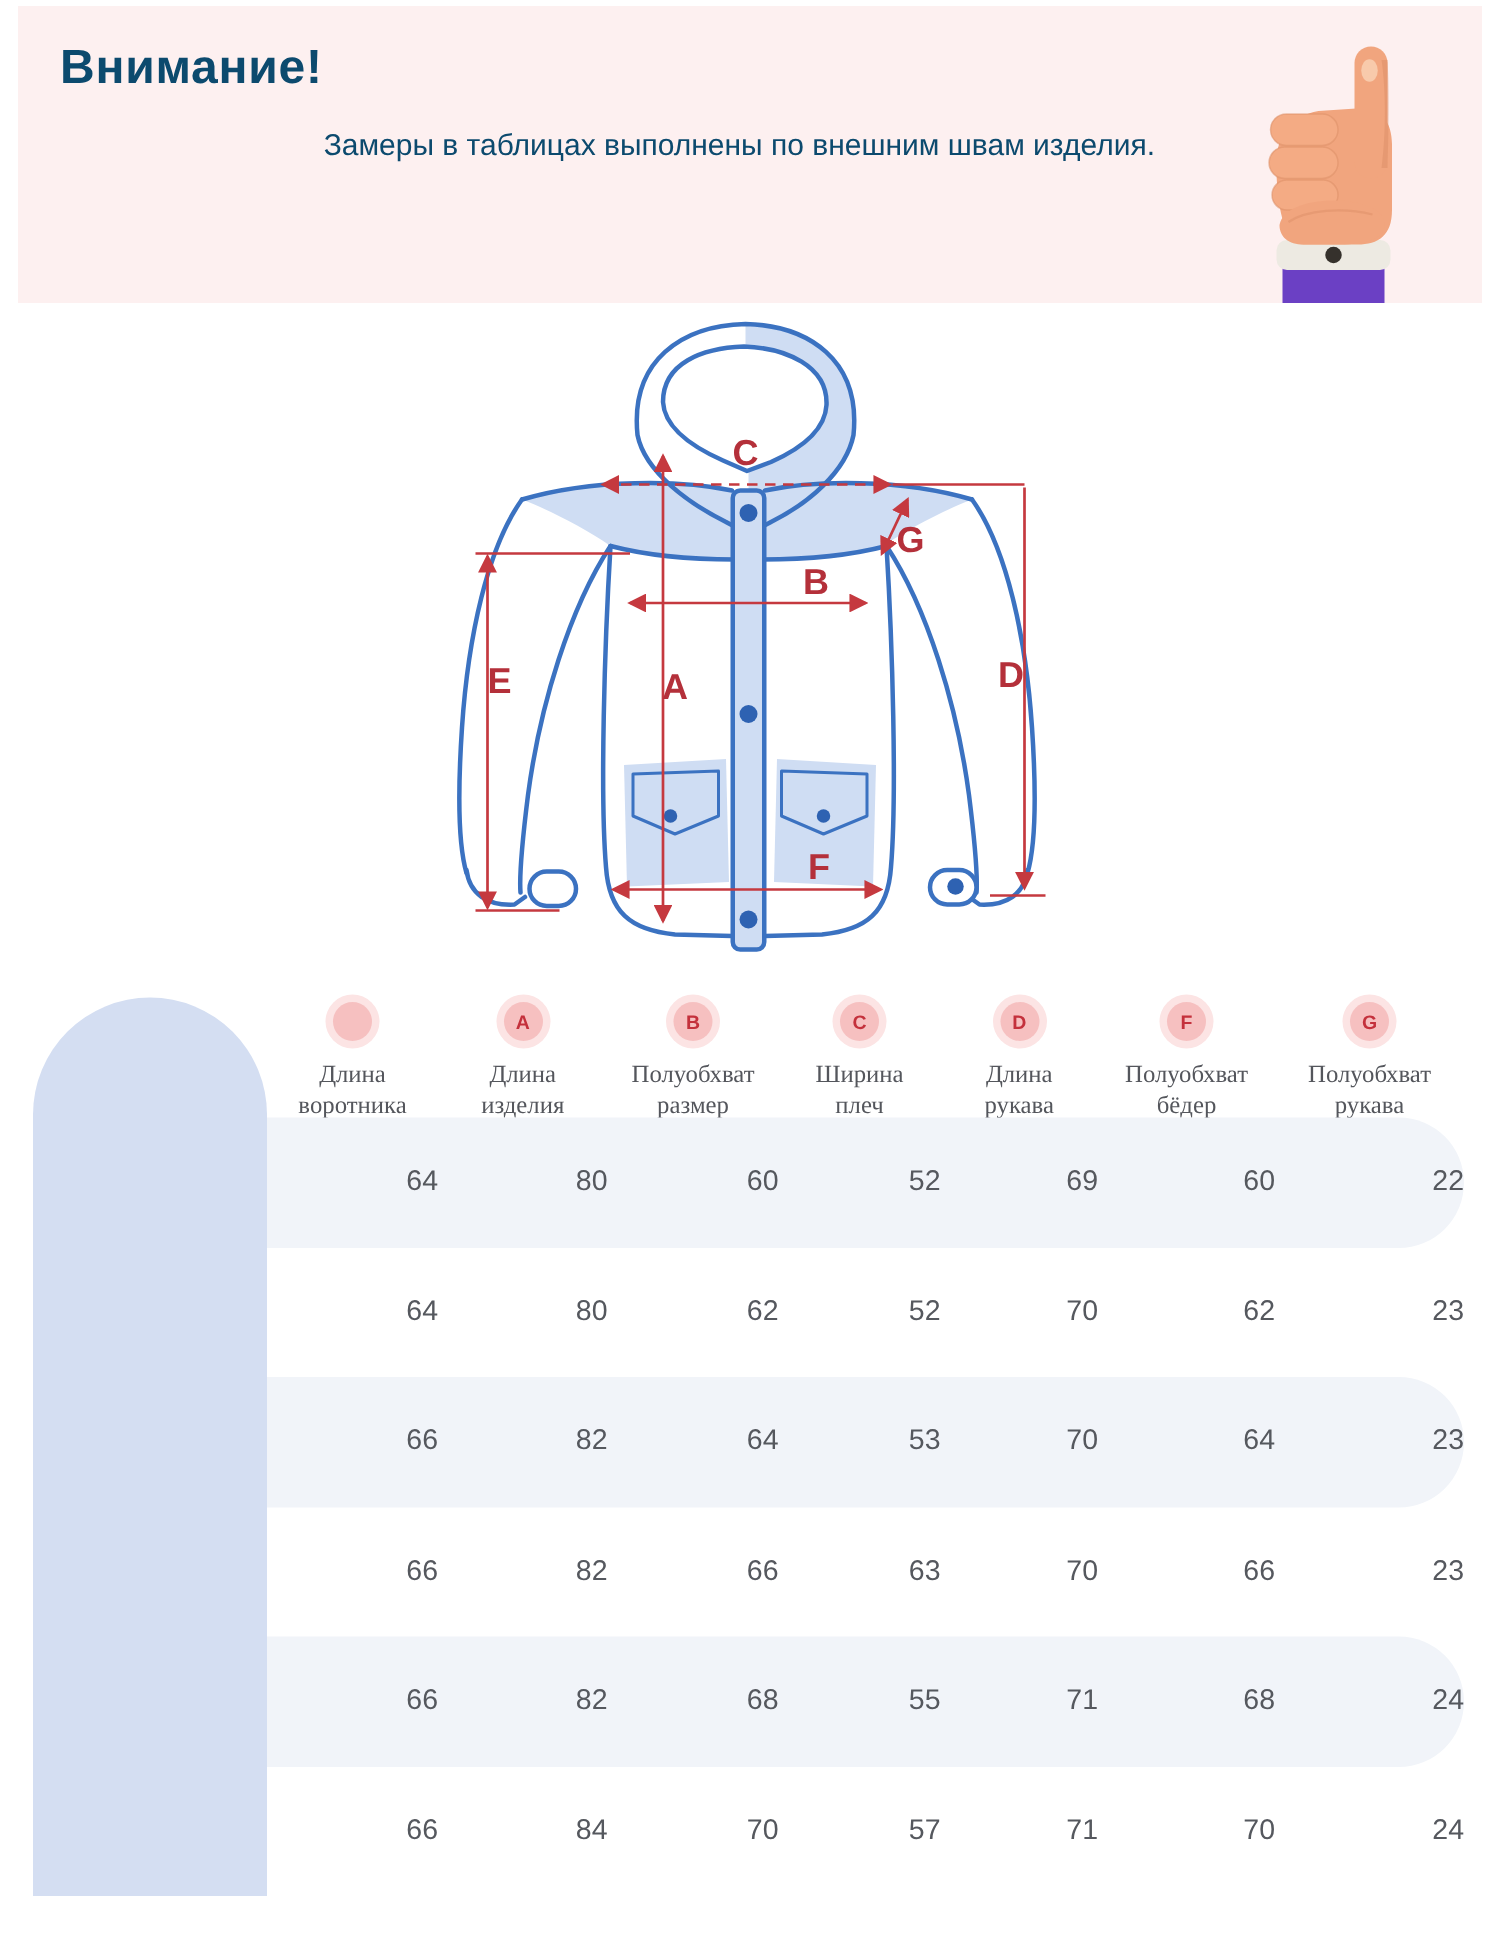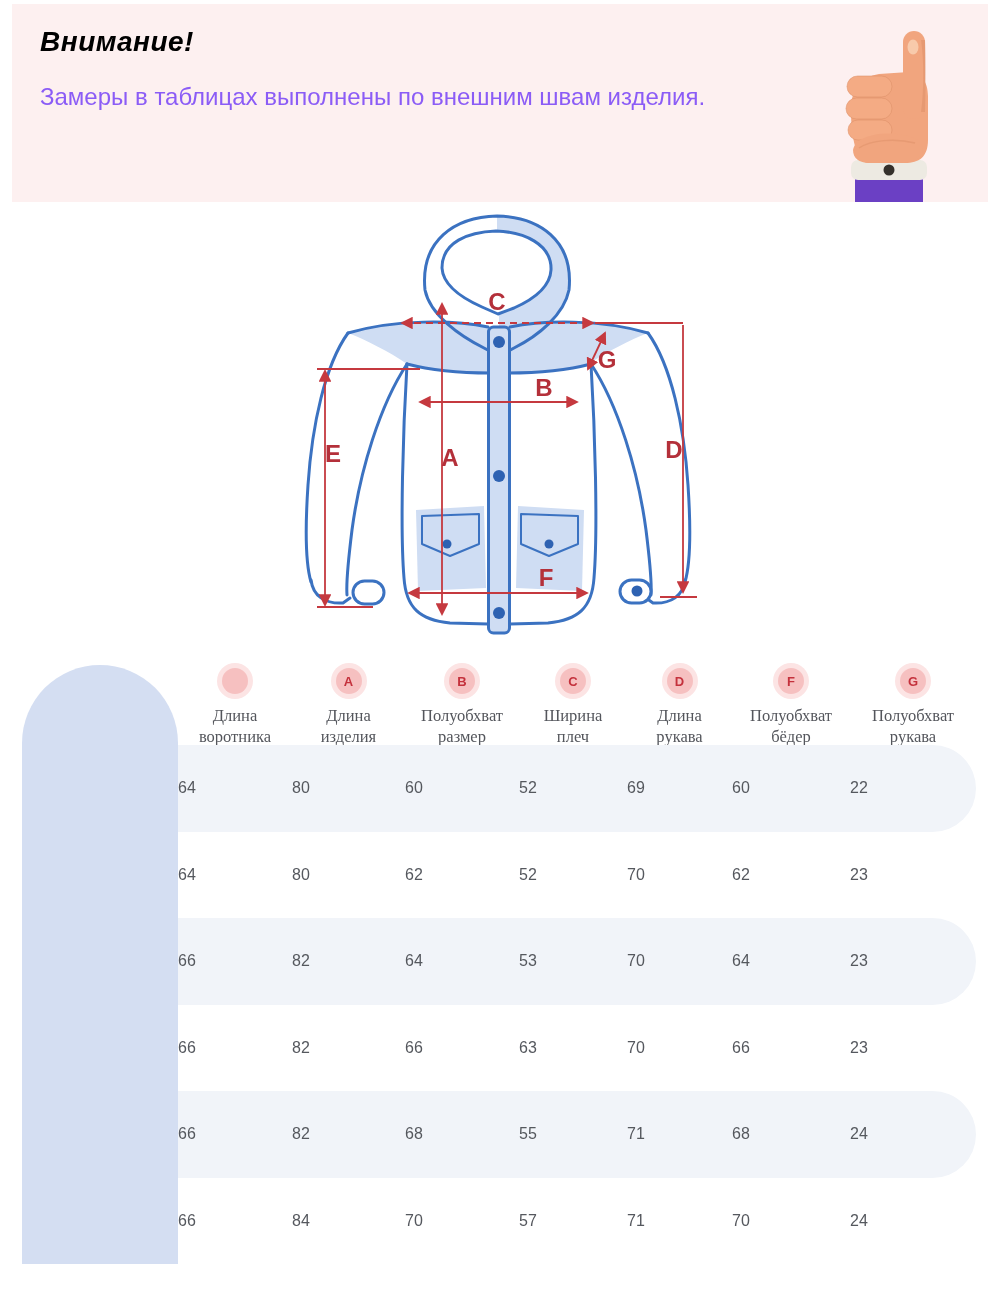--- a/index.html
+++ b/index.html
@@ -8,25 +8,25 @@
     width:1000px; height:1300px; position:relative; overflow:hidden;
     font-family:"Liberation Sans","DejaVu Sans",sans-serif;
   }
   
   .notice {
     position:absolute; left:12px; top:4px; width:976px; height:198px;
     background:#fdf0f0;
   }
   .notice-title {
     position:absolute; left:28px; top:22px;
-    font-size:28px; font-weight:bold; color:#000000; letter-spacing:0.5px;font-style:italic;
+    font-size:32px; font-weight:bold; color:#0c4a6e; letter-spacing:0.5px;
   }
   .notice-text {
     position:absolute; left:28px; top:76px; width:730px;
-    font-size:24px; line-height:34px; color:#8b5cf6;
+    font-size:20px; line-height:34px; color:#0c4a6e;text-align:right;
   }
   .hand-wrap { position:absolute; left:823px; top:16px; width:110px; height:182px; }
   
   .diagram-wrap { position:absolute; left:280px; top:200px; width:450px; height:440px; }
   svg text.mlabel {
     font-family:"Liberation Sans","DejaVu Sans",sans-serif;
     font-weight:bold; font-size:24px; fill:#b4303a;
   }
   
   .sizetable { position:absolute; left:22px; top:659px; width:954px; height:605px; }
@@ -53,21 +53,21 @@
   }
   .badge {
     width:26px; height:26px; border-radius:50%;
     background:#f6c0c0; box-shadow:0 0 0 5px #fce4e4;
     display:flex; align-items:center; justify-content:center;
     font-size:13px; font-weight:bold; color:#c4313c;
     margin-bottom:11px;
   }
   .hlabel { font-size:16.5px; line-height:21px; color:#54565c; text-align:center;font-family:Liberation Serif, serif; }
   .cell {
-    text-align:left; font-size:16px; color:#55585e;
+    text-align:right; font-size:19px; color:#55585e;
     position:relative; z-index:3;
   }
   .cell-size {
     text-align:center; font-size:17px; font-weight:bold; color:#23252b;
     position:relative; z-index:3;
   }
 </style>
 </head>
 <body>
 

